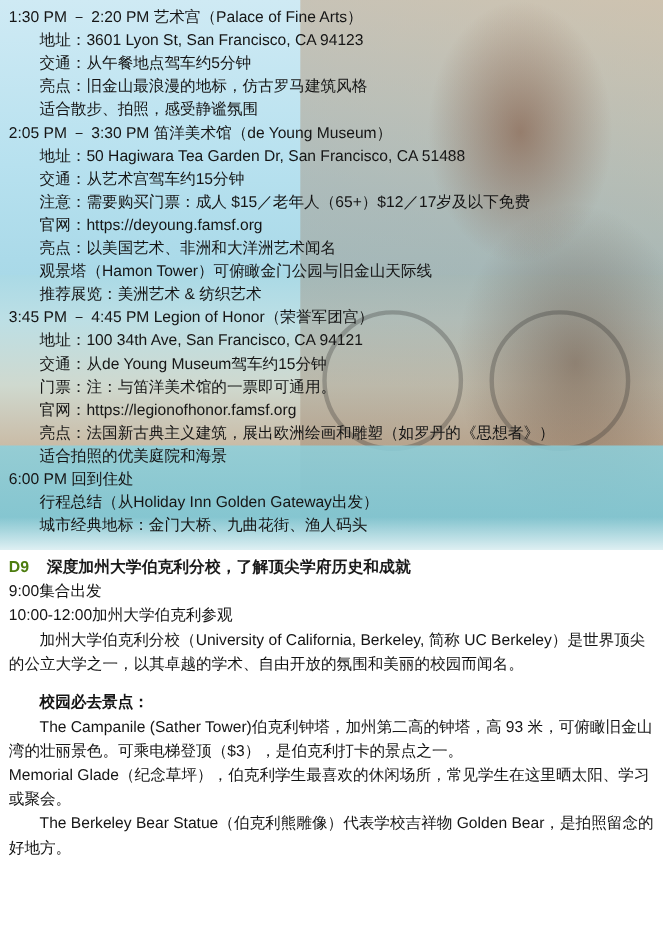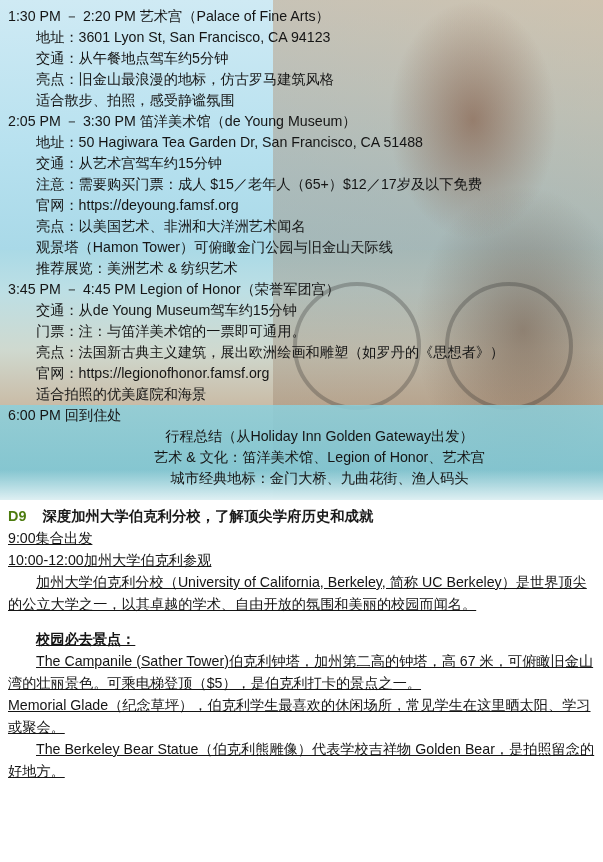--- a/index.html
+++ b/index.html
@@ -84,42 +84,41 @@
   }
   .line {
     font-size: 14.2px;
     line-height: 21px;
     white-space: pre-wrap;
     color: #151515;
     padding-left: 8px;
     padding-right: 0;
   }
   .line.indent1 { padding-left: 36px; text-indent: 0; }
-  .line.indent2 { padding-left: 36px; text-align: center; }
+  .line.indent2 { padding-left: 36px; }
   .block { margin: 0; }
   .blk-top { padding-top: 6px; }
 
   .section-head {
     margin-top: 16px;
     padding-left: 8px;
     font-size: 14.4px;
     line-height: 22px;
     font-weight: bold;
   }
   .section-head .code { color: #4d7c0f; font-weight: bold; }
   .section-head .title { color: #1a1a1a; font-weight: bold; }
 
   .para {
     font-size: 14.2px;
     line-height: 22px;
     padding-left: 8px;
     padding-right: 8px;
     white-space: pre-wrap;
     color: #151515;
-    text-decoration: underline;
   }
   .para.ind { text-indent: 28px; }
   .para.ind14 { text-indent: 14px; }
   .bold { font-weight: bold; margin-top: 13px; }
 </style>
 </head>
 <body>
 
 <div class="page">
 
@@ -150,45 +149,45 @@
       <div class="line indent1">交通：从艺术宫驾车约15分钟</div>
       <div class="line indent1">注意：需要购买门票：成人 $15／老年人（65+）$12／17岁及以下免费</div>
       <div class="line indent1">官网：https://deyoung.famsf.org</div>
       <div class="line indent1">亮点：以美国艺术、非洲和大洋洲艺术闻名</div>
       <div class="line indent1">观景塔（Hamon Tower）可俯瞰金门公园与旧金山天际线</div>
       <div class="line indent1">推荐展览：美洲艺术 &amp; 纺织艺术</div>
     </div>
 
     <div class="block">
       <div class="line">3:45 PM － 4:45 PM Legion of Honor（荣誉军团宫）</div>
+      <div class="line indent1">地址：100 34th Ave, San Francisco, CA 94121</div>
       <div class="line indent1">交通：从de Young Museum驾车约15分钟</div>
       <div class="line indent1">门票：注：与笛洋美术馆的一票即可通用。</div>
+      <div class="line indent1">官网：https://legionofhonor.famsf.org</div>
       <div class="line indent1">亮点：法国新古典主义建筑，展出欧洲绘画和雕塑（如罗丹的《思想者》）</div>
-      <div class="line indent1">官网：https://legionofhonor.famsf.org</div>
       <div class="line indent1">适合拍照的优美庭院和海景</div>
     </div>
 
     <div class="block">
       <div class="line">6:00 PM 回到住处</div>
       <div class="line indent2">行程总结（从Holiday Inn Golden Gateway出发）</div>
-      <div class="line indent2">艺术 &amp; 文化：笛洋美术馆、Legion of Honor、艺术宫</div>
       <div class="line indent2">城市经典地标：金门大桥、九曲花街、渔人码头</div>
     </div>
 
     <div class="section-head">
       <span class="code">D9</span>
       <span>&nbsp;&nbsp;</span>
       <span class="title">深度加州大学伯克利分校，了解顶尖学府历史和成就</span>
     </div>
 
     <div class="para">9:00集合出发</div>
     <div class="para">10:00-12:00加州大学伯克利参观</div>
 
     <div class="para ind">加州大学伯克利分校（University of California, Berkeley, 简称 UC Berkeley）是世界顶尖的公立大学之一，以其卓越的学术、自由开放的氛围和美丽的校园而闻名。</div>
 
     <div class="para ind bold">校园必去景点：</div>
 
-    <div class="para ind">The Campanile (Sather Tower)伯克利钟塔，加州第二高的钟塔，高 67 米，可俯瞰旧金山湾的壮丽景色。可乘电梯登顶（$5），是伯克利打卡的景点之一。</div>
+    <div class="para ind">The Campanile (Sather Tower)伯克利钟塔，加州第二高的钟塔，高 93 米，可俯瞰旧金山湾的壮丽景色。可乘电梯登顶（$3），是伯克利打卡的景点之一。</div>
     <div class="para">Memorial Glade（纪念草坪），伯克利学生最喜欢的休闲场所，常见学生在这里晒太阳、学习或聚会。</div>
     <div class="para ind">The Berkeley Bear Statue（伯克利熊雕像）代表学校吉祥物 Golden Bear，是拍照留念的好地方。</div>
 
   </div>
 </div>
 
 </body></html>

